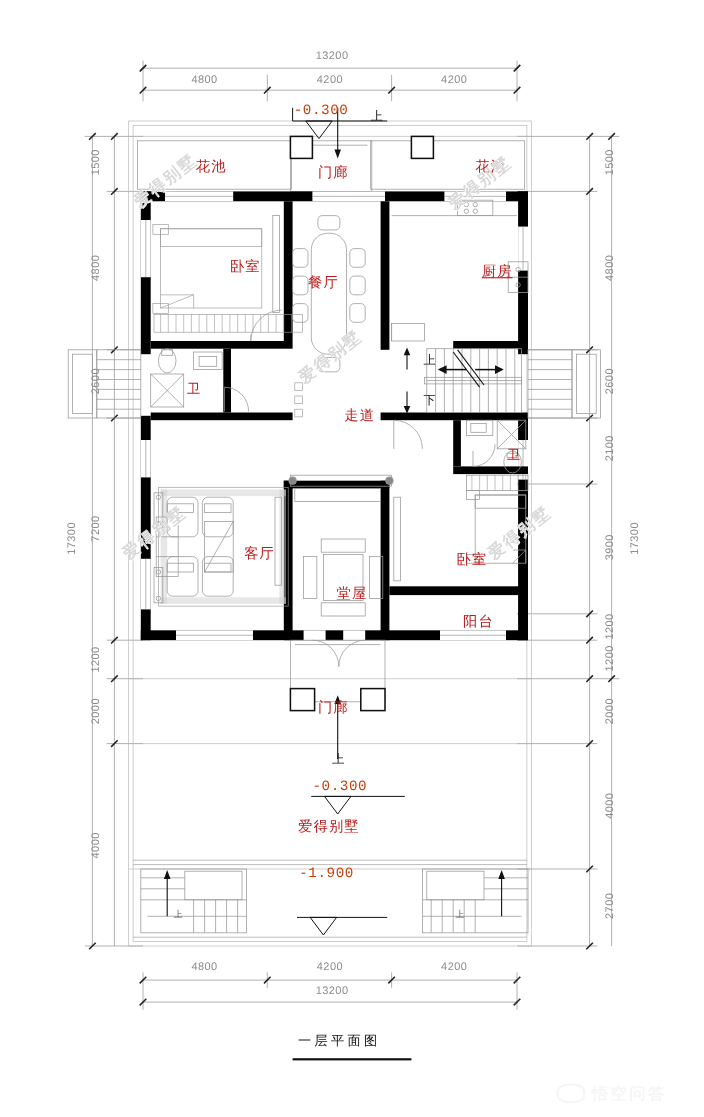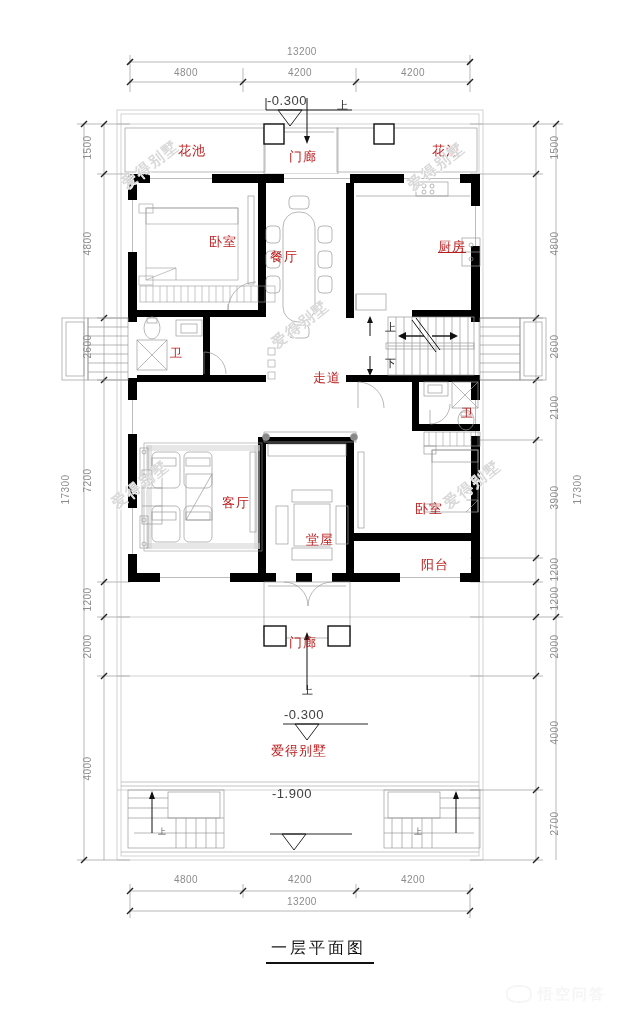--- a/index.html
+++ b/index.html
@@ -5,23 +5,23 @@
   html,body{margin:0;padding:0;background:#ffffff;}
   body{width:640px;height:1015px;position:relative;overflow:hidden;
        font-family:"Liberation Serif","DejaVu Serif",serif;color:#1a1a1a;}
   #plan{position:absolute;left:0;top:0;width:640px;height:1015px;}
   .lbl{position:absolute;white-space:nowrap;}
   .dim{font-family:"Liberation Sans","DejaVu Sans",sans-serif;font-size:10px;color:#8c8c8c;letter-spacing:.4px;}
   .dimv{font-family:"Liberation Sans","DejaVu Sans",sans-serif;font-size:10px;color:#8c8c8c;letter-spacing:.4px;
         transform-origin:center center;}
   .room{font-size:13px;color:#b91c1c;letter-spacing:1px;}
   .room.sm{font-size:12px;}
-  .elev{font-family:Liberation Sans, sans-serif;font-size:13px;color:#404040;letter-spacing:.5px;}
+  .elev{font-family:Liberation Mono, monospace;font-size:13px;color:#c2410c;letter-spacing:.5px;}
   .arrow{font-size:11px;color:#111;}
-  .title{font-size:16px;color:#111;letter-spacing:3px;}
+  .title{font-size:12px;color:#111;letter-spacing:3px;}
   .titleline{position:absolute;height:2px;background:#111;}
   .wm{position:absolute;color:#d9d9d9;font-size:15px;letter-spacing:2px;
       transform:rotate(-38deg);transform-origin:left top;
       font-family:"Liberation Serif","DejaVu Serif",serif;font-weight:bold;
       text-shadow:0 1px 0 #fff;pointer-events:none;}
   .logo{position:absolute;right:8px;bottom:8px;width:126px;height:26px;
         display:flex;align-items:center;gap:6px;opacity:.5;}
   .logo .mark{width:22px;height:14px;border-radius:11px/7px;border:2px solid #ededed;}
   .logo .txt{font-size:15px;color:#ededed;letter-spacing:2px;font-weight:bold;}
 </style>
@@ -539,21 +539,21 @@
 <div class="lbl dimv" style="left:543px;top:564px;transform:rotate(-90deg);">1200</div>
 <div class="lbl dimv" style="left:543px;top:593px;transform:rotate(-90deg);">1200</div>
 <div class="lbl dimv" style="left:543px;top:641px;transform:rotate(-90deg);">2000</div>
 <div class="lbl dimv" style="left:543px;top:727px;transform:rotate(-90deg);">4000</div>
 <div class="lbl dimv" style="left:543px;top:818px;transform:rotate(-90deg);">2700</div>
 
 <div class="lbl room" style="left:178px;top:142px;">花池</div>
 <div class="lbl room" style="left:432px;top:142px;">花池</div>
 <div class="lbl room" style="left:289px;top:148px;">门廊</div>
 <div class="lbl room" style="left:209px;top:233px;">卧室</div>
-<div class="lbl room" style="left:270px;top:248px;">餐厅</div>
+<div class="lbl room" style="left:280px;top:248px;">餐厅</div>
 <div class="lbl room" style="left:438px;top:238px;text-decoration:underline;">厨房</div>
 <div class="lbl room sm" style="left:170px;top:345px;">卫</div>
 <div class="lbl room sm" style="left:461px;top:405px;">卫</div>
 <div class="lbl room" style="left:313px;top:369px;">走道</div>
 <div class="lbl room" style="left:222px;top:494px;">客厅</div>
 <div class="lbl room" style="left:306px;top:531px;">堂屋</div>
 <div class="lbl room" style="left:415px;top:500px;">卧室</div>
 <div class="lbl room" style="left:421px;top:556px;">阳台</div>
 <div class="lbl room" style="left:289px;top:634px;">门廊</div>
 <div class="lbl room" style="left:271px;top:742px;">爱得别墅</div>

